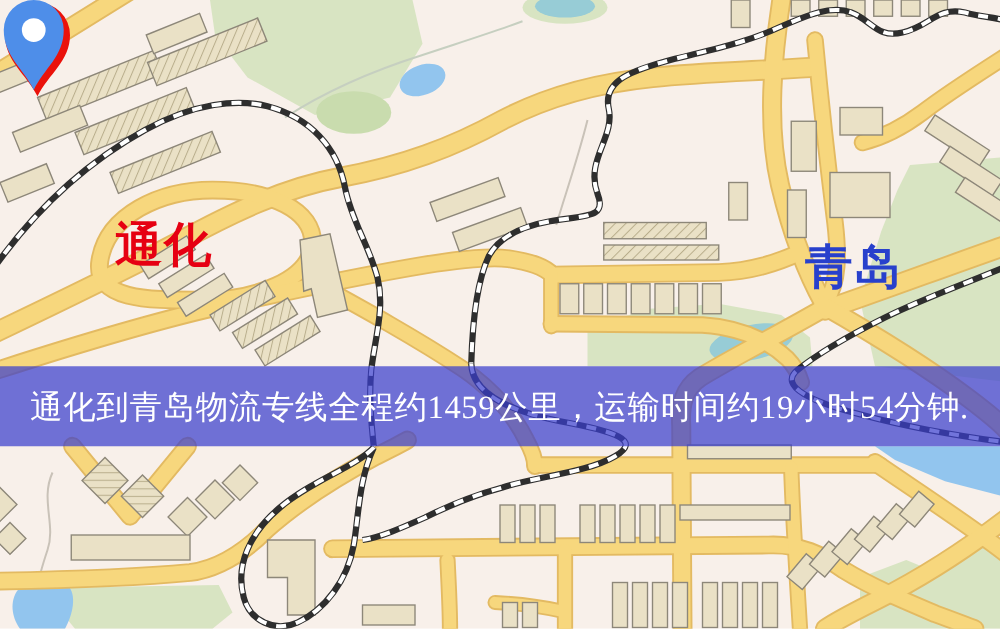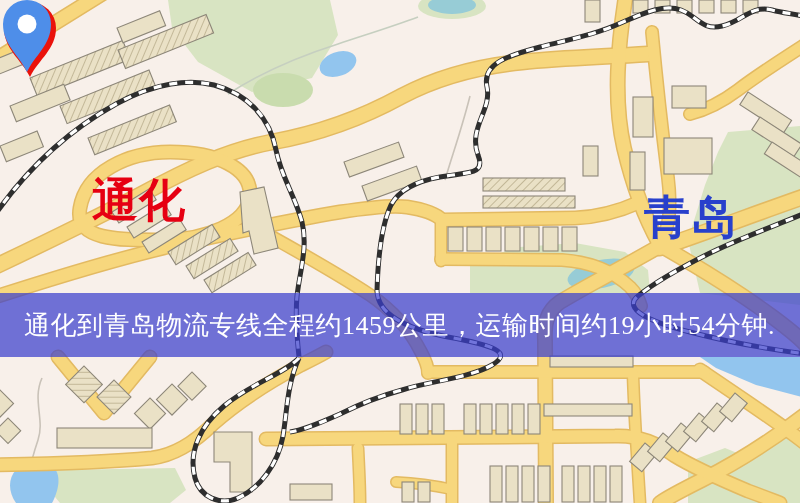--- a/index.html
+++ b/index.html
@@ -18,21 +18,21 @@
   .bldh{fill:url(#hatch);stroke:#8d8779;stroke-width:1.1;}
   .park{fill:#d8e4c2;stroke:none;}
   .park2{fill:#c9dcae;stroke:none;}
   .water{fill:#92c5ee;stroke:none;}
   .teal{fill:#97ccd6;stroke:none;}
   .contour{fill:none;stroke:#c6cfc0;stroke-width:1.6;}
   .stream{fill:none;stroke:#c9c2b8;stroke-width:1.6;}
 
   .city-label{
     position:absolute;font-family:"Liberation Serif","DejaVu Serif",serif;
-    font-size:46px;font-weight:bold;letter-spacing:1px;line-height:1;
+    font-size:38px;font-weight:bold;letter-spacing:1px;line-height:1;
     white-space:nowrap;
   }
   .label-origin{left:92px;top:178px;color:#e60012;}
   .label-dest{left:644px;top:179px;color:#2840cc;margin-top:16px;}
 
   .pin{position:absolute;}
   .pin-origin{left:115px;top:92px;}
   .pin-dest{left:665px;top:90px;}
 
   .banner{

